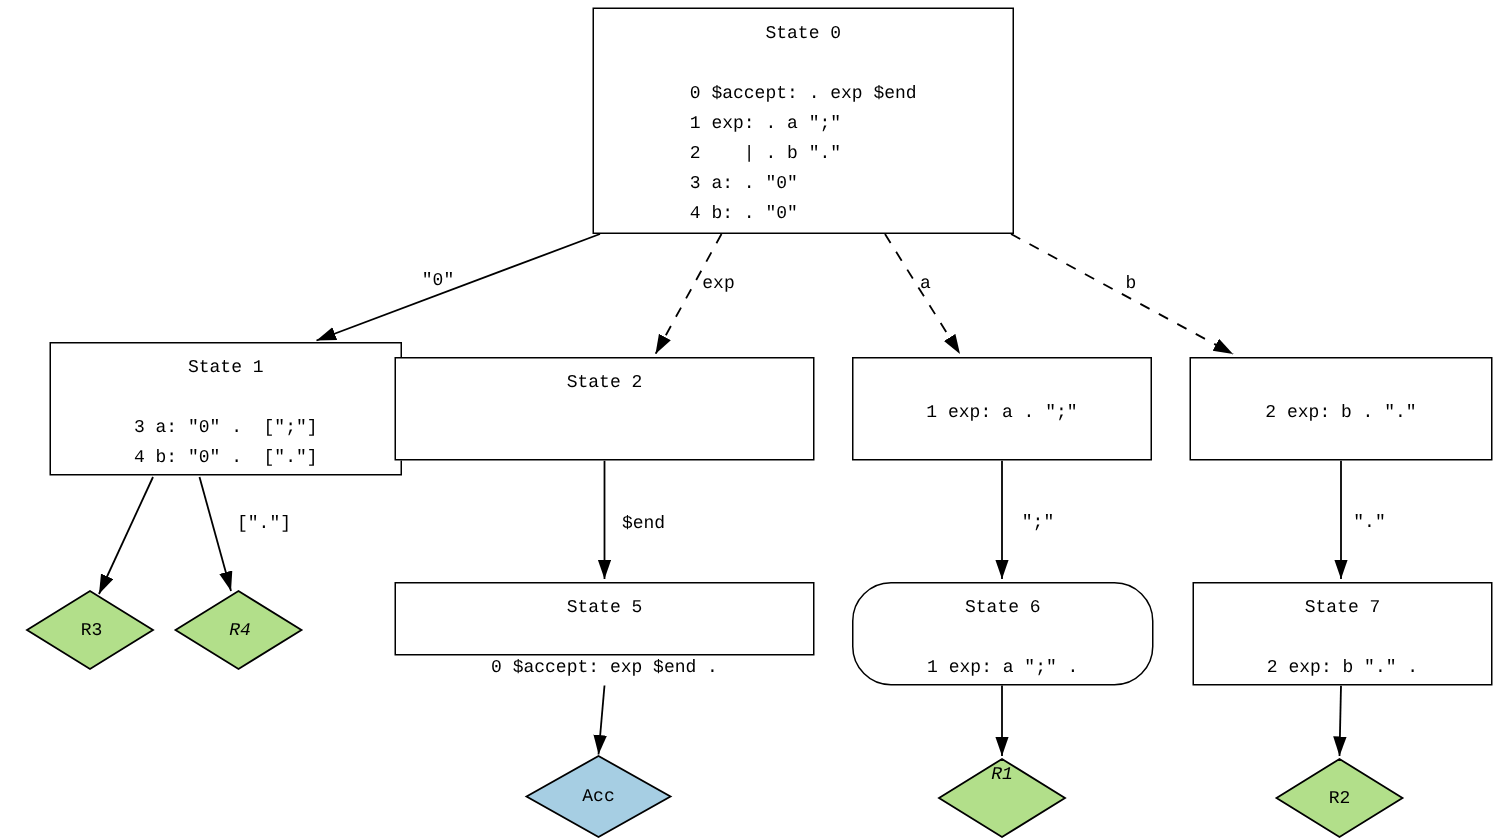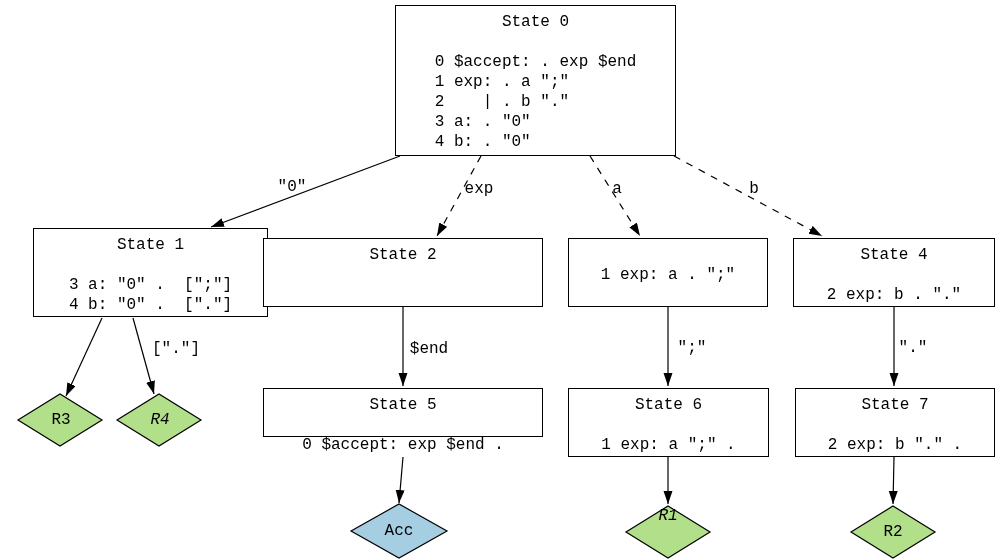--- a/index.html
+++ b/index.html
@@ -2,21 +2,21 @@
 <html><head>
 <meta charset="utf-8">
 <style>
   html, body { margin: 0; padding: 0; background: #ffffff; }
   .canvas {
     position: relative;
     width: 1001px;
     height: 560px;
     background: #ffffff;
     font-family: "Liberation Mono", "DejaVu Sans Mono", monospace;
-    font-size: 16px;
+    font-size: 12px;
     color: #000000;
     overflow: hidden;
   }
   .edges-svg {
     position: absolute;
     left: 0; top: 0;
     width: 1001px; height: 560px;
   }
   .edge-line { stroke: #000000; stroke-width: 1.2; fill: none; }
   .edge-dashed { stroke-dasharray: 7 7; }
@@ -112,34 +112,33 @@
     <div class="state-title">State 2</div>
   </div>
 
   <div class="state-box" style="left:568px; top:238px; width:200px; height:69px;">
     <div class="rules">
       <div class="rule-line">1 exp: a . ";"</div>
     </div>
   </div>
 
   <div class="state-box" style="left:793px; top:238px; width:202px; height:69px;">
-    <div class="state-title">State 4</div>
     <div class="rules">
       <div class="rule-line">2 exp: b . "."</div>
     </div>
   </div>
 
   <div class="state-box" style="left:263px; top:388px; width:280px; height:49px;">
     <div class="state-title">State 5</div>
     <div class="rules">
       <div class="rule-line">0 $accept: exp $end .</div>
     </div>
   </div>
 
-  <div class="state-box" style="left:568px; top:388px; width:201px; height:69px;">
+  <div class="state-box" style="left:568px; top:388px; width:201px; height:69px;border-radius:26px;">
     <div class="state-title">State 6</div>
     <div class="rules">
       <div class="rule-line">1 exp: a ";" .</div>
     </div>
   </div>
 
   <div class="state-box" style="left:795px; top:388px; width:200px; height:69px;">
     <div class="state-title">State 7</div>
     <div class="rules">
       <div class="rule-line">2 exp: b "." .</div>

